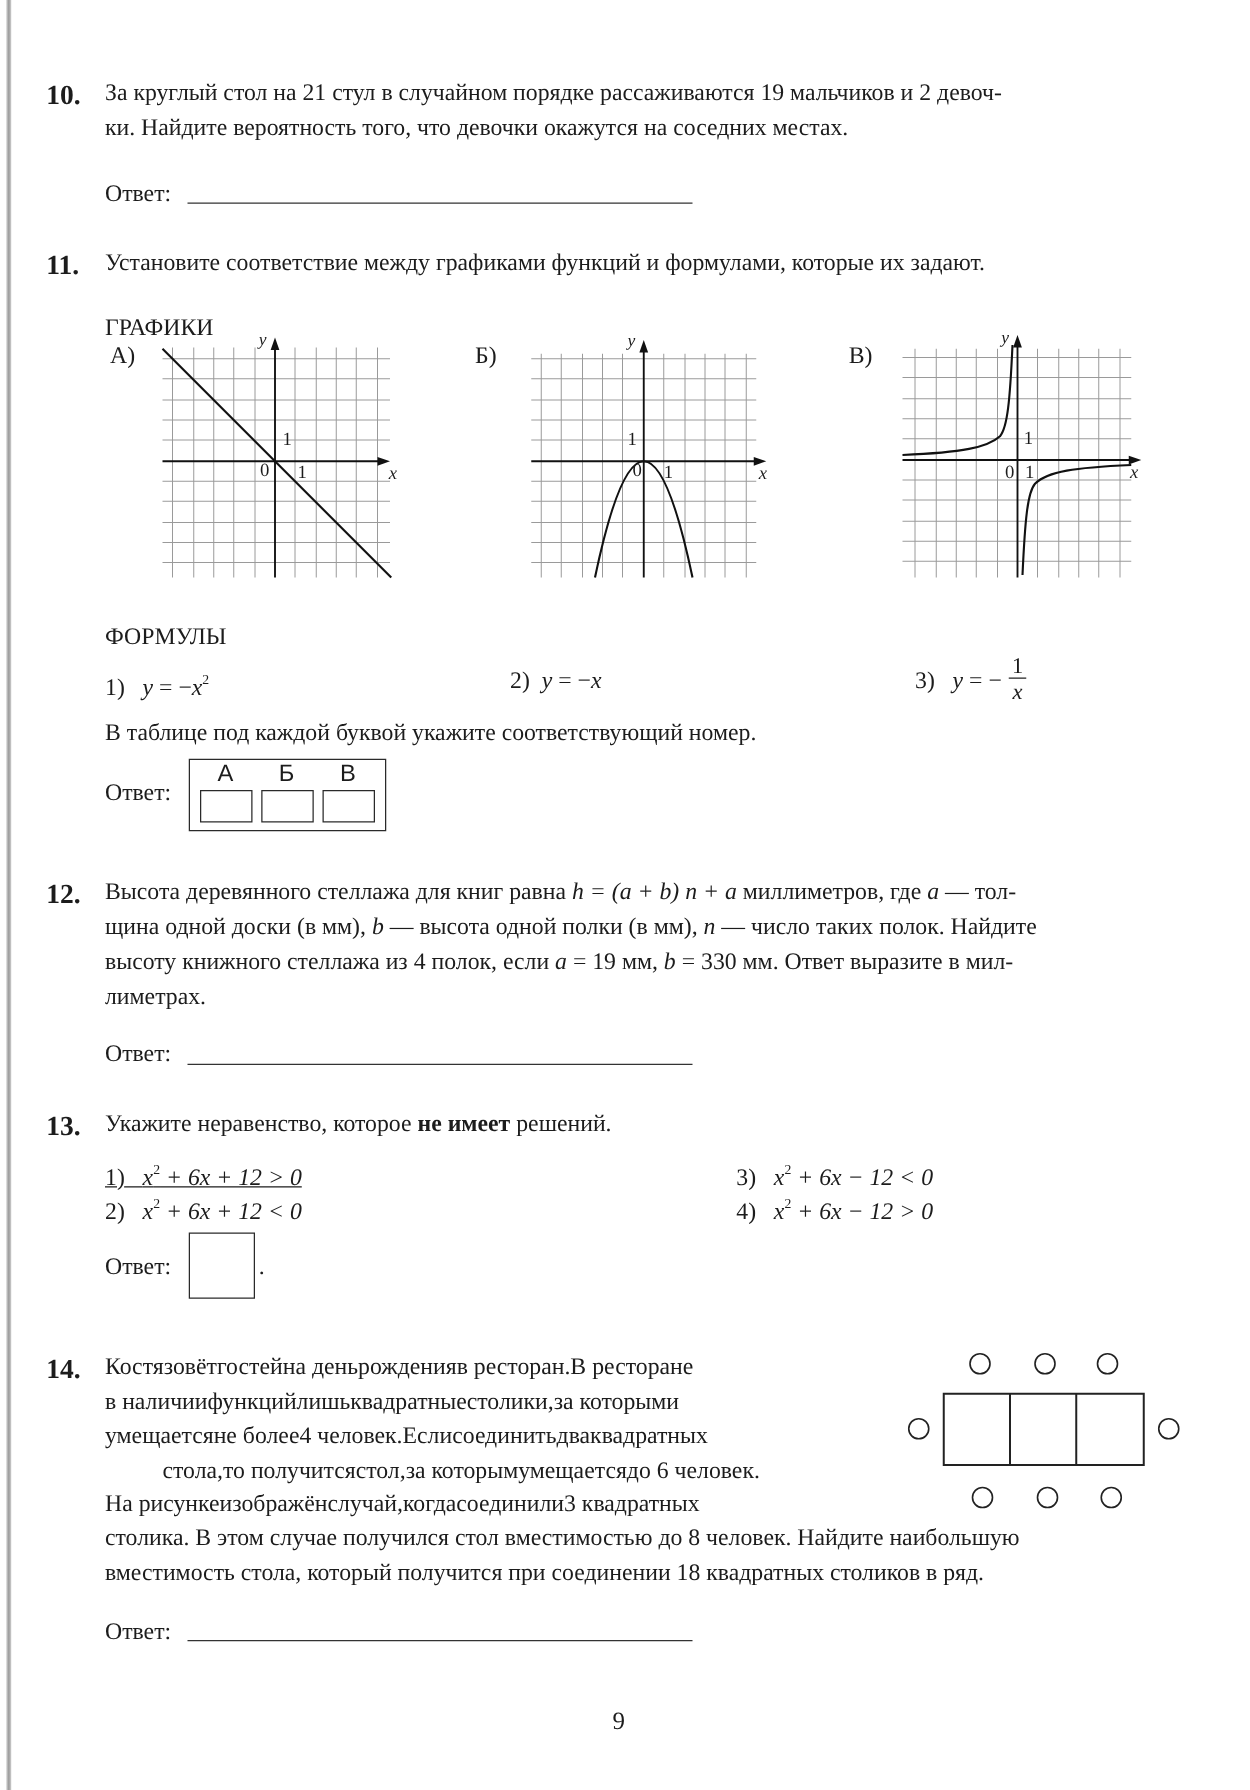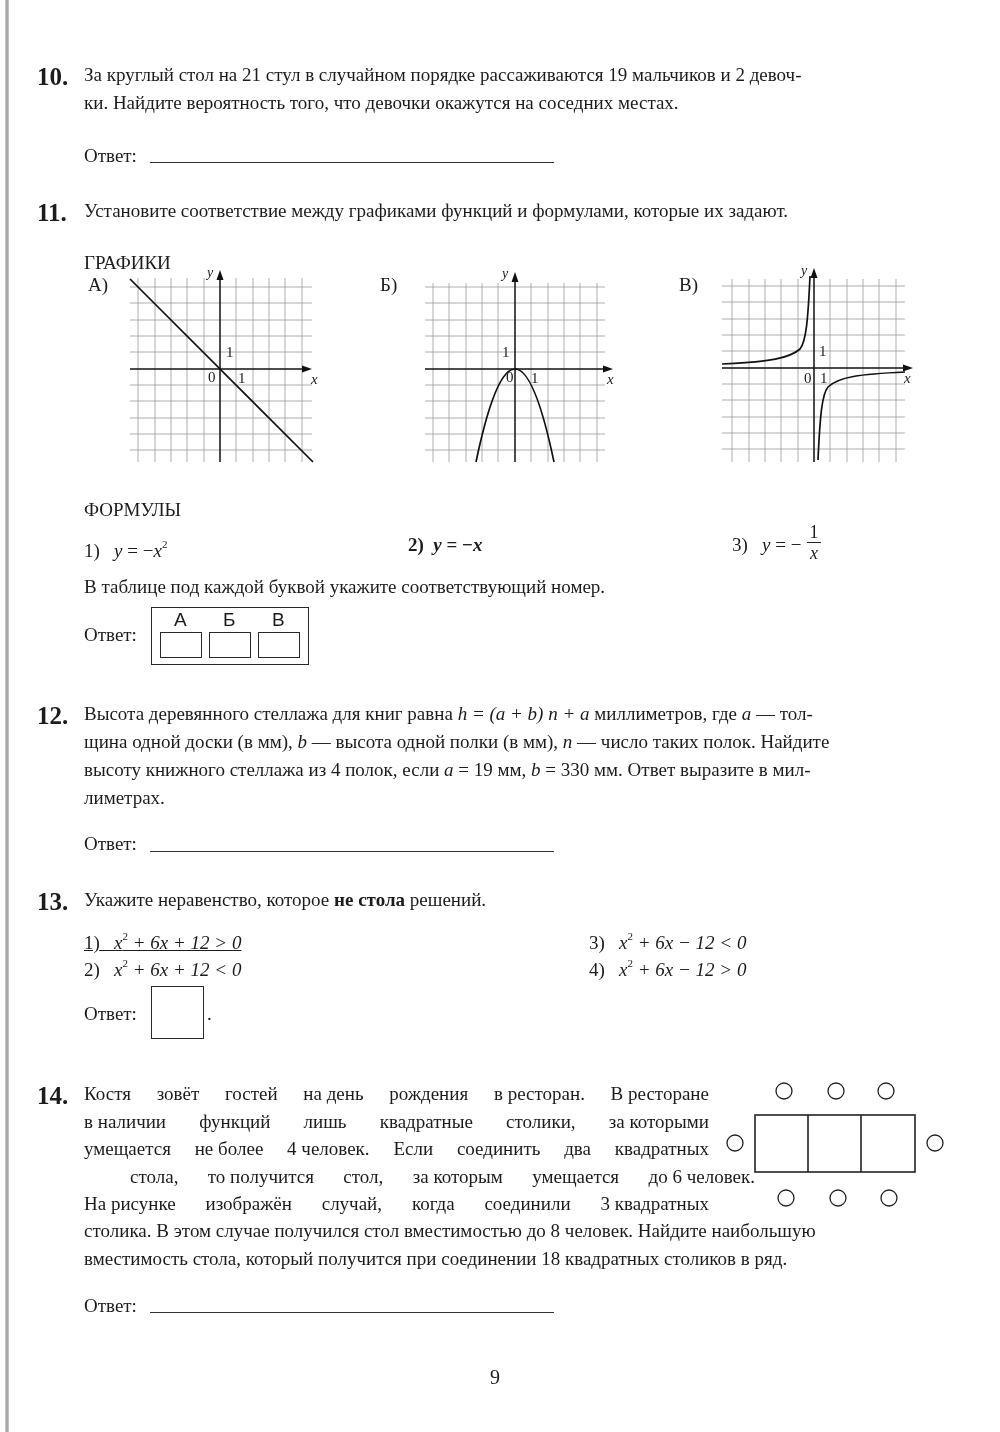--- a/index.html
+++ b/index.html
@@ -6,23 +6,23 @@
   body {
     width: 1000px; height: 1432px; position: relative; overflow: hidden;
     font-family: "Liberation Serif", "DejaVu Serif", serif;
     color: #1c1c1c;
   }
   .left-edge {
     position: absolute; left: 5px; top: 0; width: 4px; height: 1432px;
     background: linear-gradient(to right, #d6d6d6, #9a9a9a, #cfcfcf);
   }
   .abs { position: absolute; }
-  .qnum { font-weight: bold; font-size: 25px; }
+  .qnum { font-weight: bold; font-size: 22px; }
   .txt { font-size: 19px; line-height: 27.5px; white-space: nowrap; }
-  .justify-line { display: flex; justify-content: space-between; width: 625px; }
+  .justify-line { display: flex; width: 625px; }
   .answer-label { font-size: 19px; }
   .answer-line {
     position: absolute; height: 0; border-top: 1.6px solid #333;
   }
   .math { font-style: italic; }
   .bold { font-weight: bold; }
   sup.sq { font-size: 11px; vertical-align: 9px; font-style: normal; }
   .frac { display: inline-block; vertical-align: middle; text-align: center; font-size: 18px; line-height: 20px; }
   .frac .num { display: block; font-style: normal; }
   .frac .bar { display: block; border-top: 1.3px solid #222; width: 14px; margin: 0 auto; }
@@ -160,21 +160,21 @@
   <div class="abs" style="left:819px;top:343px;font-size:15px;">1</div>
   <div class="abs" style="left:820px;top:370px;font-size:15px;">1</div>
 
   <div class="abs txt" style="left:84px;top:496px;">ФОРМУЛЫ</div>
 
   <div class="abs txt" style="left:84px;top:531px;">
     <span>1)</span>&nbsp;&nbsp;
     <span class="math">y</span><span> = −</span><span class="math">x</span><sup class="sq">2</sup>
   </div>
 
-  <div class="abs txt" style="left:408px;top:531px;font-weight:bold;">
+  <div class="abs txt" style="left:408px;top:531px;">
     <span>2)</span>&nbsp;
     <span class="math">y</span><span> = −</span><span class="math">x</span>
   </div>
 
   <div class="abs txt" style="left:732px;top:531px;">
     <span>3)</span>&nbsp;&nbsp;
     <span class="math">y</span><span> = −</span>
   </div>
   <div class="abs frac" style="left:807px;top:522px;">
     <span class="num">1</span>
@@ -206,21 +206,21 @@
     <span>высоту книжного стеллажа из 4 полок, если </span><span class="math">a</span><span> = 19 мм, </span><span class="math">b</span><span> = 330 мм. Ответ выразите в мил-</span>
   </div>
   <div class="abs txt" style="left:84px;top:784px;">лиметрах.</div>
   <div class="abs answer-label" style="left:84px;top:833px;">Ответ:</div>
   <div class="answer-line" style="left:150px;top:851px;width:404px;"></div>
 </div>
 
 <div>
   <div class="abs qnum" style="left:37px;top:888px;">13.</div>
   <div class="abs txt" style="left:84px;top:886px;">
-    <span>Укажите неравенство, которое </span><span class="bold">не стола</span><span> решений.</span>
+    <span>Укажите неравенство, которое </span><span class="bold">не имеет</span><span> решений.</span>
   </div>
 
   <div class="abs txt" style="left:84px;top:923px;text-decoration:underline;">
     <span>1)</span>&nbsp;&nbsp;
     <span class="math">x</span><sup class="sq">2</sup><span class="math"> + 6x + 12 &gt; 0</span>
   </div>
   <div class="abs txt" style="left:84px;top:950px;">
     <span>2)</span>&nbsp;&nbsp;
     <span class="math">x</span><sup class="sq">2</sup><span class="math"> + 6x + 12 &lt; 0</span>
   </div>

